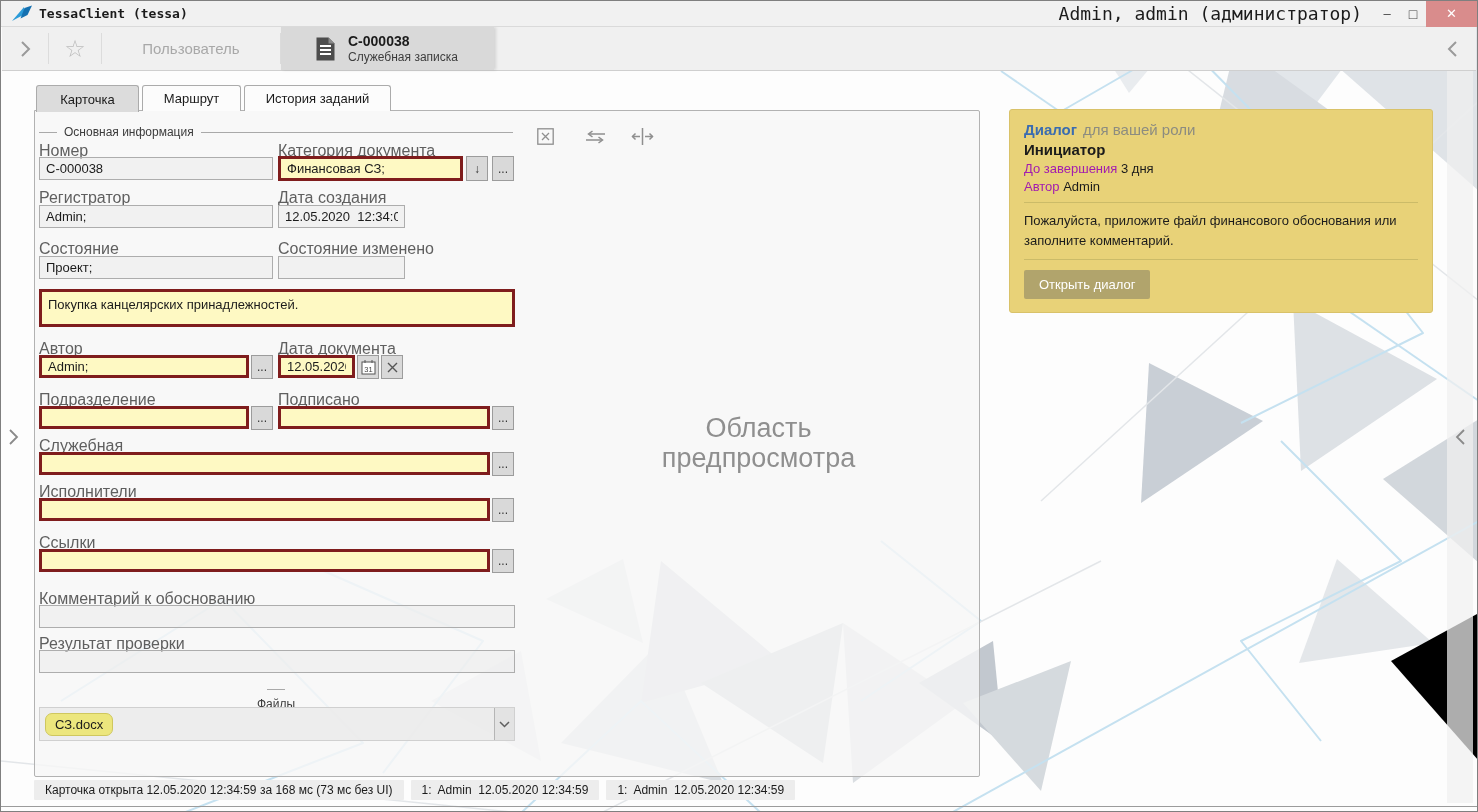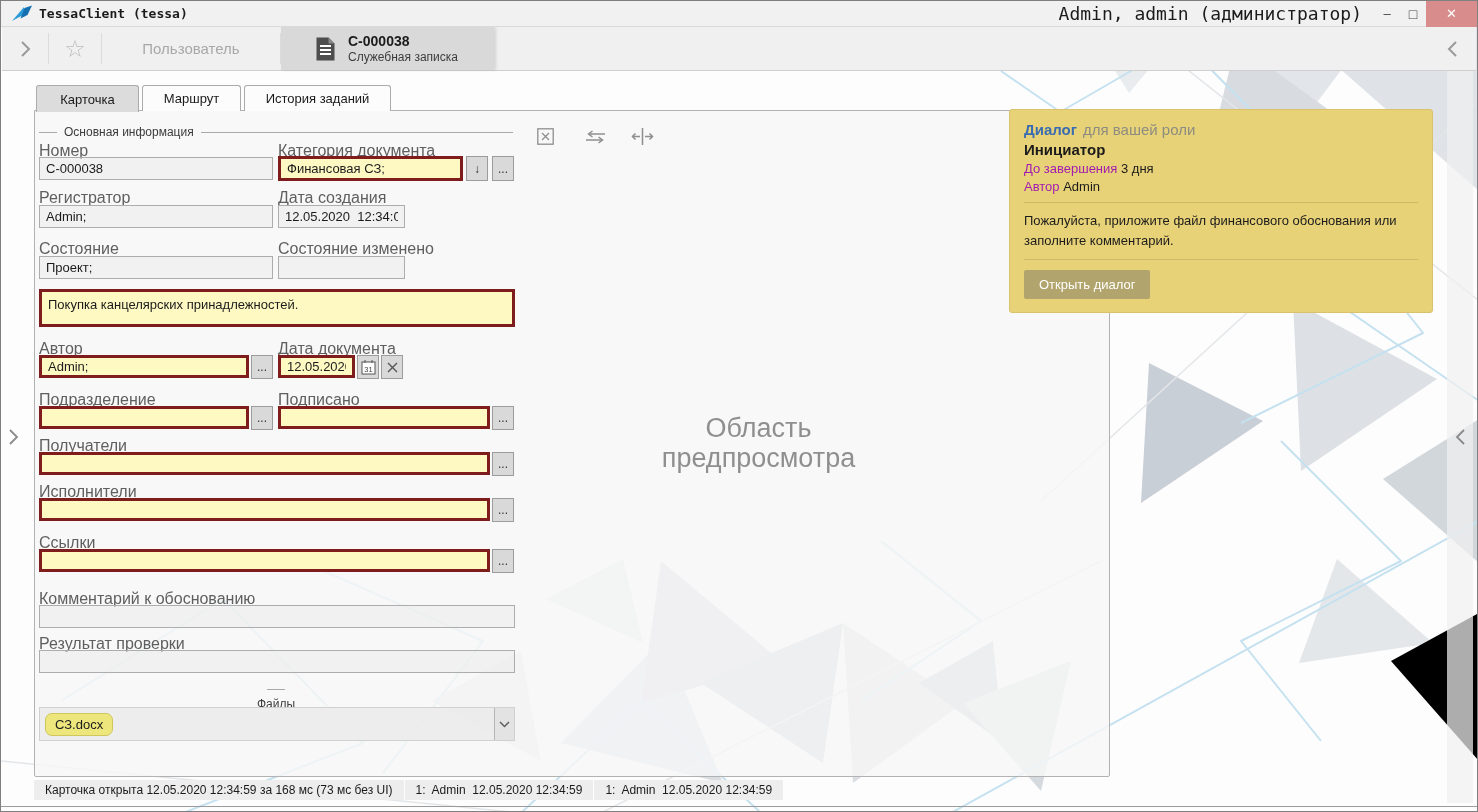--- a/index.html
+++ b/index.html
@@ -41,21 +41,21 @@
 
   
   .left-toggle { position:absolute; left:2px; top:420px; width:20px; height:32px; z-index:20;
                  display:flex; align-items:center; justify-content:center; }
   .right-strip { position:absolute; right:4px; top:70px; bottom:8px; width:26px;
                  background:rgba(240,240,240,0.72); z-index:4; }
   .right-toggle { position:absolute; right:6px; top:420px; width:22px; height:32px; z-index:20;
                   display:flex; align-items:center; justify-content:center; }
 
   
-  .card { position:absolute; left:33px; top:84px; width:1076px; height:692px; z-index:10; }
+  .card { position:absolute; left:33px; top:84px; width:946px; height:692px; z-index:10; }
   .card-tab { position:absolute; top:0; height:26px; border:1px solid #ababab; border-bottom:none;
               border-radius:3px 3px 0 0; background:#fcfcfc; display:flex; align-items:center;
               justify-content:center; font-size:13px; color:#1b1b1b; z-index:3; }
   .card-tab.active { background:#dcdcdc; height:27px; }
   .card-body { position:absolute; left:0; top:25px; right:0; bottom:0; border:1px solid #b2b2b2;
                background:rgba(246,246,246,0.82); border-radius:0 2px 2px 2px; }
 
   .grp-cap { position:absolute; display:flex; align-items:center; gap:7px; height:14px;
              font-size:12px; color:#3c3c3c; }
   .grp-cap .dash { width:18px; border-top:1px solid #a9a9a9; }
@@ -92,21 +92,21 @@
   .dlg-title .rest { color:#8c8c80; margin-left:6px; }
   .dlg-role { font-size:15px; font-weight:bold; margin-top:3px; }
   .dlg-line { margin-top:3px; }
   .dlg-line .k { color:#a21caf; }
   .dlg-hr { border:none; border-top:1px solid #cbbb68; margin:8px 0; }
   .dlg-msg { line-height:1.55; padding-right:10px; }
   .dlg-btn { margin-top:2px; display:inline-block; background:#b1a46c; color:#ffffff; border:none;
              font-size:13px; padding:7px 15px; border-radius:2px; font-family:inherit; cursor:default; }
 
   
-  .statusbar { position:absolute; left:33px; top:779px; height:20px; display:flex; gap:1px; z-index:10; }
+  .statusbar { position:absolute; left:33px; top:779px; height:20px; display:flex; gap:7px; z-index:10; }
   .chip { background:#ededed; height:20px; display:flex; align-items:center; padding:0 11px;
           font-size:12px; color:#1b1b1b; white-space:pre; border-radius:1px; }
   .bottom-line { position:absolute; left:0; right:0; top:805px; border-top:1px solid #9b9b9b; z-index:3; }
 </style>
 </head>
 <body>
 
 <div class="window">
 
   <svg class="bg-pattern" width="1478" height="812" viewBox="0 0 1478 812">
@@ -275,21 +275,21 @@
     <input class="fld ed" style="left: 5px; top: 321px; width: 210px;" value="">
     <div class="btn-sm" style="left:217px; top:321px;">
       <span>...</span>
     </div>
     <div class="lbl" style="left:244px; top:306px;">Подписано</div>
     <input class="fld ed" style="left: 244px; top: 321px; width: 212px;" value="">
     <div class="btn-sm" style="left:458px; top:321px;">
       <span>...</span>
     </div>
 
-    <div class="lbl" style="left:5px; top:352px;">Получатели</div>
+    <div class="lbl" style="left:5px; top:352px;">Служебная</div>
     <input class="fld ed" style="left: 5px; top: 367px; width: 451px;" value="">
     <div class="btn-sm" style="left:458px; top:367px;">
       <span>...</span>
     </div>
 
     <div class="lbl" style="left:5px; top:398px;">Исполнители</div>
     <input class="fld ed" style="left: 5px; top: 413px; width: 451px;" value="">
     <div class="btn-sm" style="left:458px; top:413px;">
       <span>...</span>
     </div>

